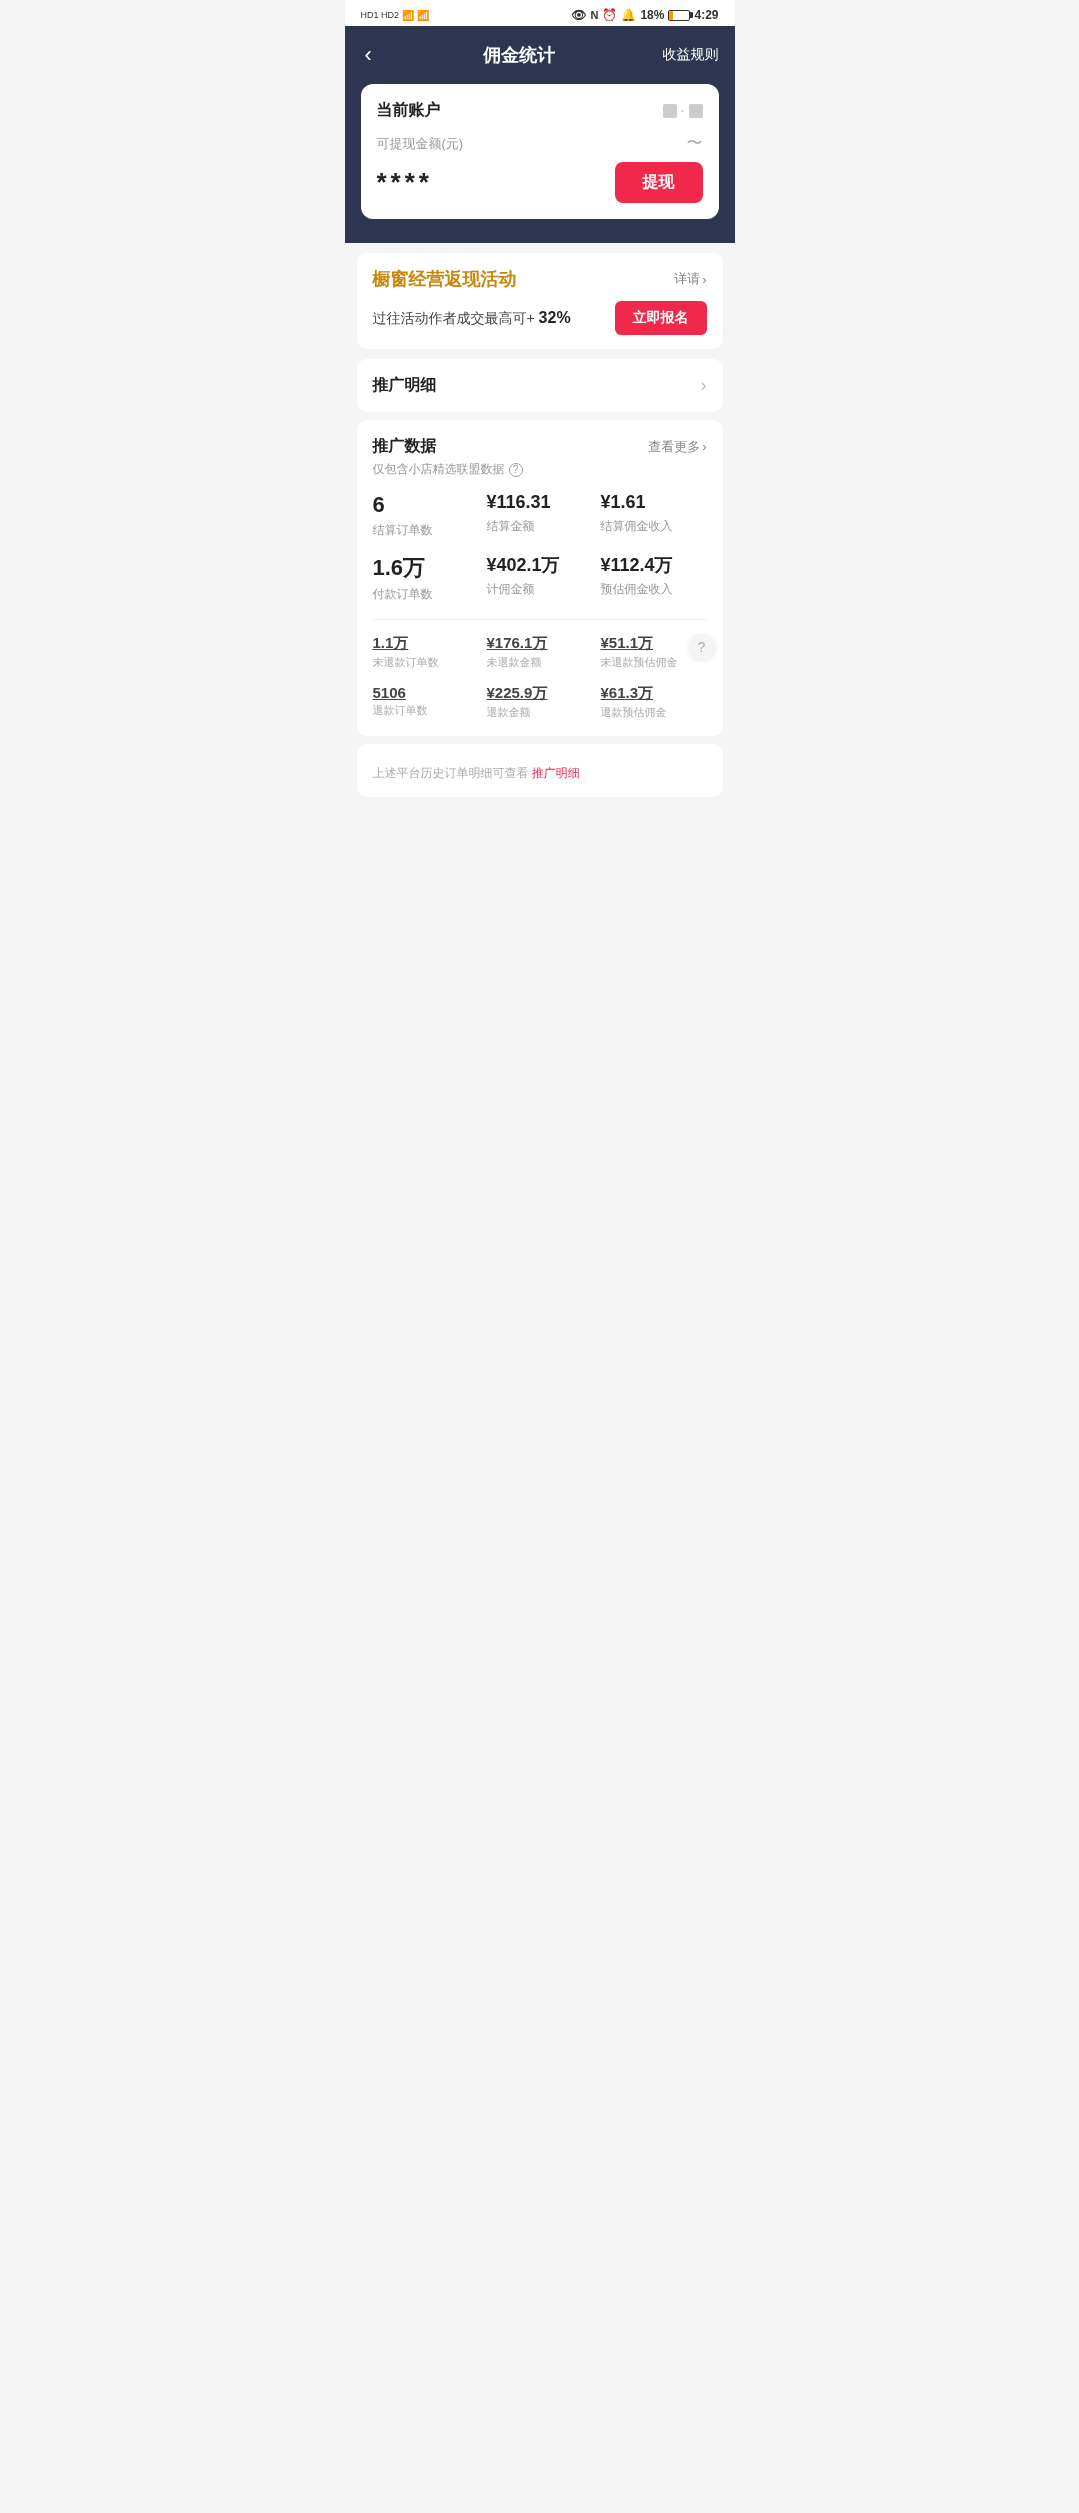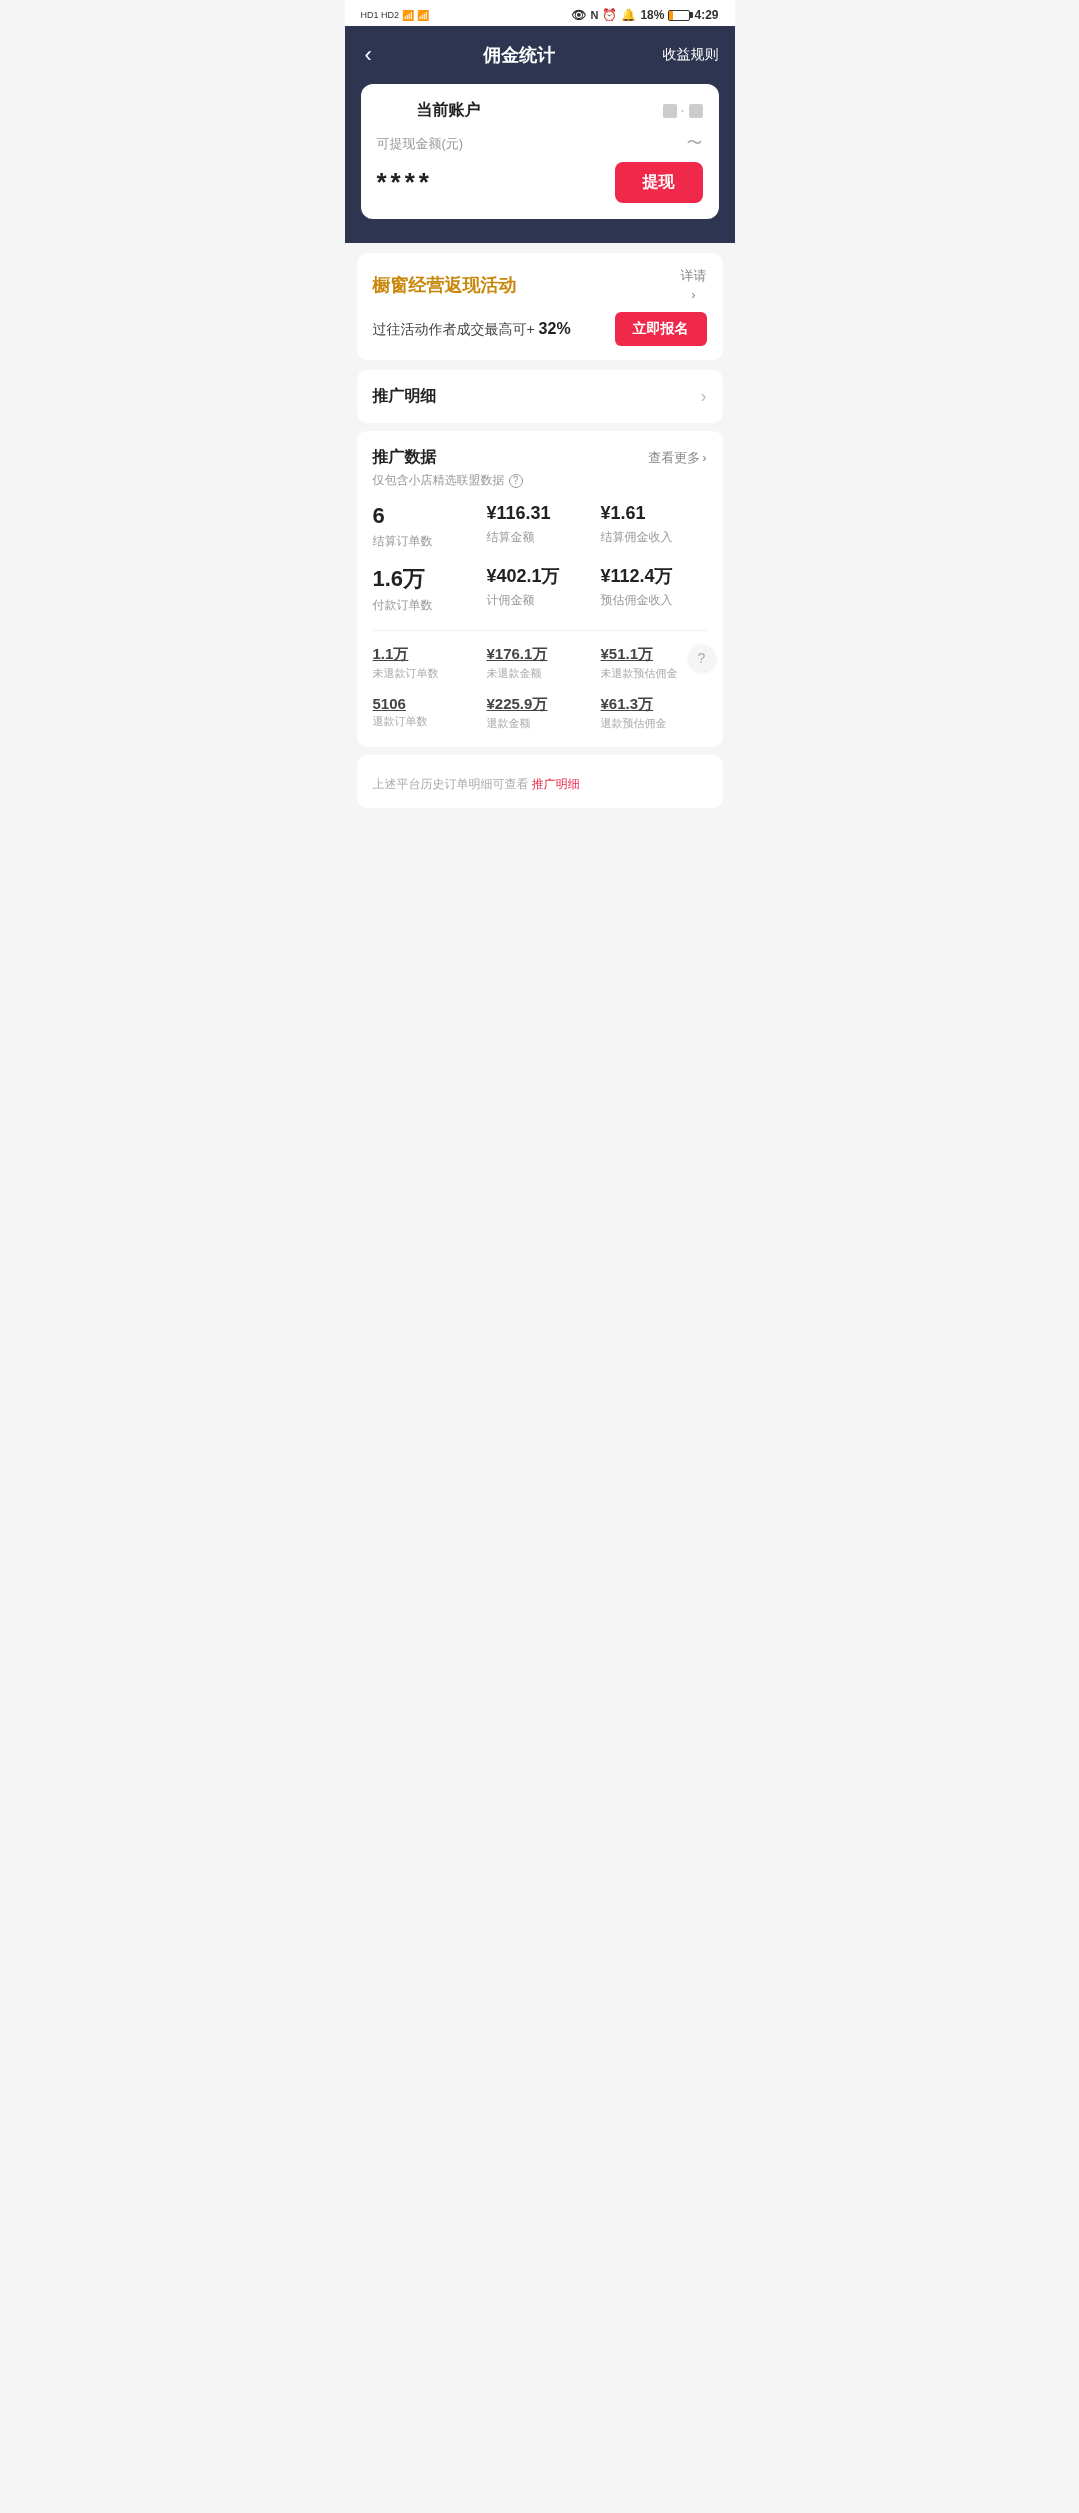--- a/index.html
+++ b/index.html
@@ -71,21 +71,20 @@
     .account-inner {
       background: #fff;
       border-radius: 12px;
       padding: 16px;
     }
     .account-header {
       display: flex;
       justify-content: space-between;
       align-items: center;
       margin-bottom: 12px;
-      margin-left: 40px;
     }
     .account-title {
       font-size: 16px;
       font-weight: 600;
       color: #222;
     }
     .account-icon {
       display: flex; gap: 3px; align-items: center;
     }
     .icon-square {
@@ -146,21 +145,20 @@
       font-weight: 700;
       color: #c8860a;
     }
     .promo-detail {
       font-size: 13px;
       color: #888;
       display: flex;
       align-items: center;
       gap: 2px;
       cursor: pointer;
-      flex-direction: column;
     }
     .promo-bottom {
       display: flex;
       justify-content: space-between;
       align-items: center;
     }
     .promo-desc {
       font-size: 14px;
       color: #444;
     }

